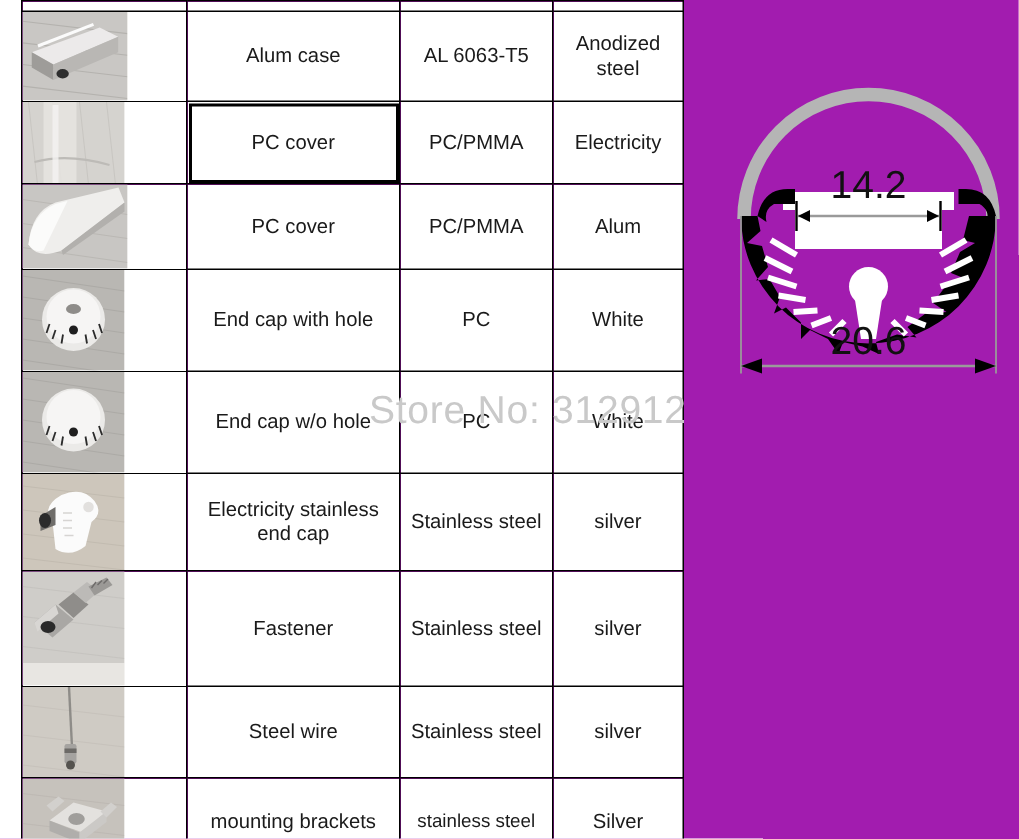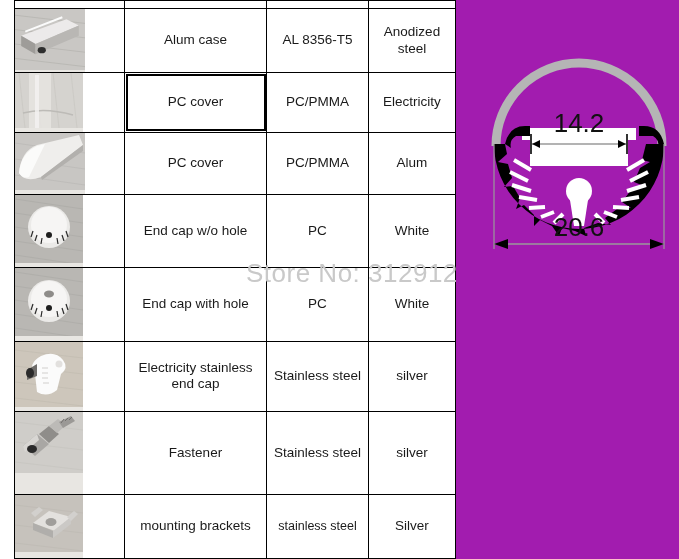--- a/index.html
+++ b/index.html
@@ -121,21 +121,21 @@
               </g>
               <path d="M6 26 L50 10 L62 16 L20 34 Z" fill="#eceaea"></path>
               <path d="M6 26 L20 34 L20 44 L6 36 Z" fill="#9e9c99"></path>
               <path d="M20 34 L62 16 L62 26 L20 44 Z" fill="#b9b7b4"></path>
               <ellipse cx="26" cy="40" rx="4" ry="3" fill="#2e2e2e"></ellipse>
               <path d="M10 22 L46 8" stroke="#fbfbfb" stroke-width="2" fill="none"></path>
             </svg>
           </div>
         </td>
         <td>Alum case</td>
-        <td>AL 8356-T5</td>
+        <td>AL 6063-T5</td>
         <td>Anodized steel</td>
       </tr>
 
       <tr style="height:55px">
         <td class="thumb-cell">
           <div class="thumb">
             <svg class="thumb-inner" viewBox="0 0 68 55" preserveAspectRatio="none">
               <rect width="68" height="55" fill="#d5d3cf"></rect>
               <g stroke="#c6c4c0" stroke-width="0.6">
                 <line x1="4" y1="0" x2="10" y2="55"></line>
@@ -166,51 +166,20 @@
               </g>
               <path d="M4 40 Q6 18 22 12 L64 2 L68 12 L26 44 Q10 50 4 40 Z" fill="#efeeec"></path>
               <path d="M4 40 Q6 20 22 13 L30 11 L14 44 Q8 46 4 40 Z" fill="#fbfbfa"></path>
               <path d="M26 44 L68 12 L68 18 L27 47 Z" fill="#b2b0ad"></path>
             </svg>
           </div>
         </td>
         <td>PC cover</td>
         <td>PC/PMMA</td>
         <td>Alum</td>
-      </tr>
-
-      <tr class="soft-sep" style="height:68px">
-        <td class="thumb-cell">
-          <div class="thumb">
-            <svg class="thumb-inner" viewBox="0 0 68 68" preserveAspectRatio="none">
-              <rect width="68" height="68" fill="#b9b7b3"></rect>
-              <g stroke="#acaaa6" stroke-width="0.7">
-                <line x1="0" y1="4" x2="68" y2="14"></line>
-                  <line x1="0" y1="18" x2="68" y2="28"></line>
-                <line x1="0" y1="32" x2="68" y2="42"></line>
-                  <line x1="0" y1="46" x2="68" y2="56"></line>
-                <line x1="0" y1="60" x2="68" y2="70"></line>
-              </g>
-              <circle cx="34" cy="32" r="21" fill="#ebeae8"></circle>
-              <circle cx="34" cy="30" r="18" fill="#f6f5f4"></circle>
-              <circle cx="34" cy="40" r="3" fill="#1e1e1e"></circle>
-              <g stroke="#2b2b2b" stroke-width="1.2">
-                <line x1="18" y1="36" x2="16" y2="42"></line>
-                  <line x1="22" y1="40" x2="20" y2="46"></line>
-                <line x1="27" y1="43" x2="26" y2="49"></line>
-                <line x1="42" y1="43" x2="43" y2="49"></line>
-                  <line x1="47" y1="40" x2="49" y2="46"></line>
-                <line x1="51" y1="36" x2="53" y2="42"></line>
-              </g>
-            </svg>
-          </div>
-        </td>
-        <td>End cap w/o hole</td>
-        <td>PC</td>
-        <td>White</td>
       </tr>
 
       <tr class="soft-sep" style="height:68px">
         <td class="thumb-cell">
           <div class="thumb">
             <svg class="thumb-inner" viewBox="0 0 68 68" preserveAspectRatio="none">
               <rect width="68" height="68" fill="#b9b7b3"></rect>
               <g stroke="#acaaa6" stroke-width="0.7">
                 <line x1="0" y1="4" x2="68" y2="14"></line>
                   <line x1="0" y1="18" x2="68" y2="28"></line>
@@ -231,20 +200,51 @@
                 <line x1="51" y1="36" x2="53" y2="42"></line>
               </g>
             </svg>
           </div>
         </td>
         <td>End cap with hole</td>
         <td>PC</td>
         <td>White</td>
       </tr>
 
+      <tr class="soft-sep" style="height:68px">
+        <td class="thumb-cell">
+          <div class="thumb">
+            <svg class="thumb-inner" viewBox="0 0 68 68" preserveAspectRatio="none">
+              <rect width="68" height="68" fill="#b9b7b3"></rect>
+              <g stroke="#acaaa6" stroke-width="0.7">
+                <line x1="0" y1="4" x2="68" y2="14"></line>
+                  <line x1="0" y1="18" x2="68" y2="28"></line>
+                <line x1="0" y1="32" x2="68" y2="42"></line>
+                  <line x1="0" y1="46" x2="68" y2="56"></line>
+                <line x1="0" y1="60" x2="68" y2="70"></line>
+              </g>
+              <circle cx="34" cy="32" r="21" fill="#ebeae8"></circle>
+              <circle cx="34" cy="30" r="18" fill="#f6f5f4"></circle>
+              <circle cx="34" cy="40" r="3" fill="#1e1e1e"></circle>
+              <g stroke="#2b2b2b" stroke-width="1.2">
+                <line x1="18" y1="36" x2="16" y2="42"></line>
+                  <line x1="22" y1="40" x2="20" y2="46"></line>
+                <line x1="27" y1="43" x2="26" y2="49"></line>
+                <line x1="42" y1="43" x2="43" y2="49"></line>
+                  <line x1="47" y1="40" x2="49" y2="46"></line>
+                <line x1="51" y1="36" x2="53" y2="42"></line>
+              </g>
+            </svg>
+          </div>
+        </td>
+        <td>End cap w/o hole</td>
+        <td>PC</td>
+        <td>White</td>
+      </tr>
+
       <tr class="soft-sep" style="height:65px">
         <td class="thumb-cell">
           <div class="thumb">
             <svg class="thumb-inner" viewBox="0 0 68 65" preserveAspectRatio="none">
               <rect width="68" height="65" fill="#cdc6bb"></rect>
               <g stroke="#c2bbb0" stroke-width="0.7">
                 <line x1="0" y1="8" x2="68" y2="16"></line>
                   <line x1="0" y1="24" x2="68" y2="32"></line>
                 <line x1="0" y1="40" x2="68" y2="48"></line>
                   <line x1="0" y1="56" x2="68" y2="64"></line>
@@ -289,20 +289,41 @@
                 <line x1="54" y1="8" x2="57" y2="5"></line>
               </g>
             </svg>
           </div>
         </td>
         <td>Fastener</td>
         <td>Stainless steel</td>
         <td>silver</td>
       </tr>
 
+      <tr class="soft-sep" style="height:61px">
+        <td class="thumb-cell">
+          <div class="thumb">
+            <svg class="thumb-inner" viewBox="0 0 68 61" preserveAspectRatio="none">
+              <rect width="68" height="61" fill="#cfcbc4"></rect>
+              <g stroke="#c5c1ba" stroke-width="0.6">
+                <line x1="0" y1="12" x2="68" y2="20"></line>
+                  <line x1="0" y1="32" x2="68" y2="40"></line>
+                <line x1="0" y1="52" x2="68" y2="60"></line>
+              </g>
+              <line x1="31" y1="0" x2="33" y2="40" stroke="#8e8c88" stroke-width="1.6"></line>
+              <rect x="28" y="38" width="8" height="13" rx="1.5" fill="#a5a3a0"></rect>
+              <rect x="28" y="41" width="8" height="3" fill="#6c6a67"></rect>
+              <circle cx="32" cy="52" r="3" fill="#55534f"></circle>
+            </svg>
+          </div>
+        </td>
+        <td>Steel wire</td>
+        <td>Stainless steel</td>
+        <td>silver</td>
+      </tr>
 
       <tr class="soft-sep" style="height:59px">
         <td class="thumb-cell">
           <div class="thumb">
             <svg class="thumb-inner" viewBox="0 0 68 57" preserveAspectRatio="none">
               <rect width="68" height="57" fill="#c6c2bc"></rect>
               <g stroke="#bcb8b2" stroke-width="0.6">
                 <line x1="0" y1="10" x2="68" y2="18"></line>
                   <line x1="0" y1="30" x2="68" y2="38"></line>
                 <line x1="0" y1="48" x2="68" y2="56"></line>

